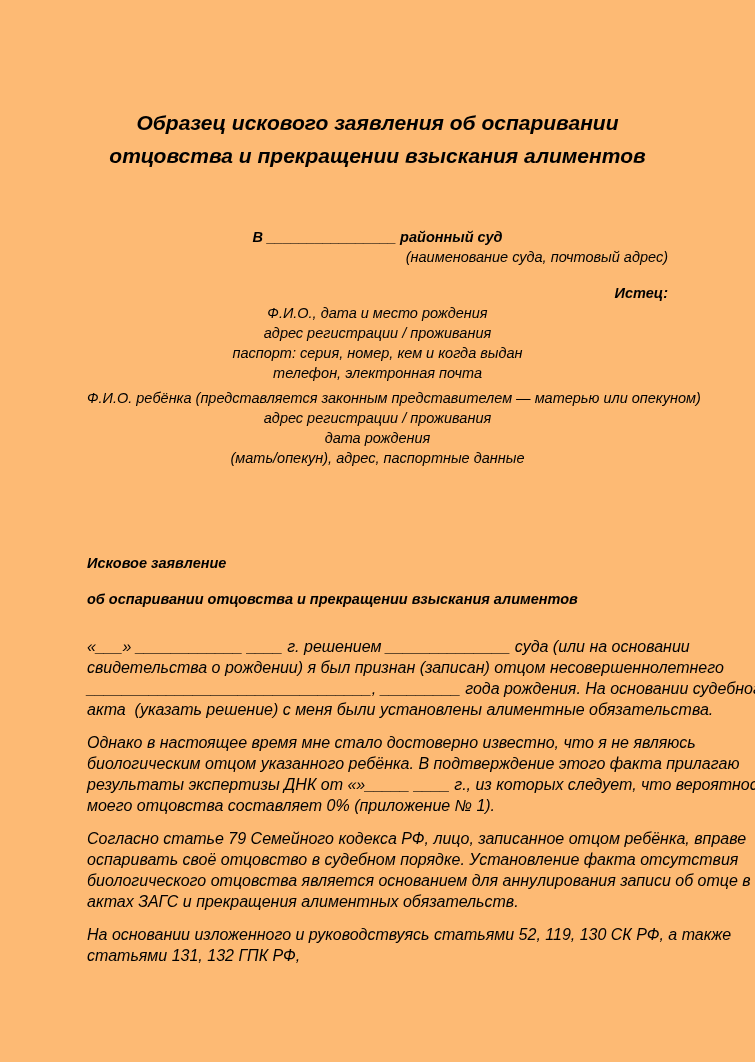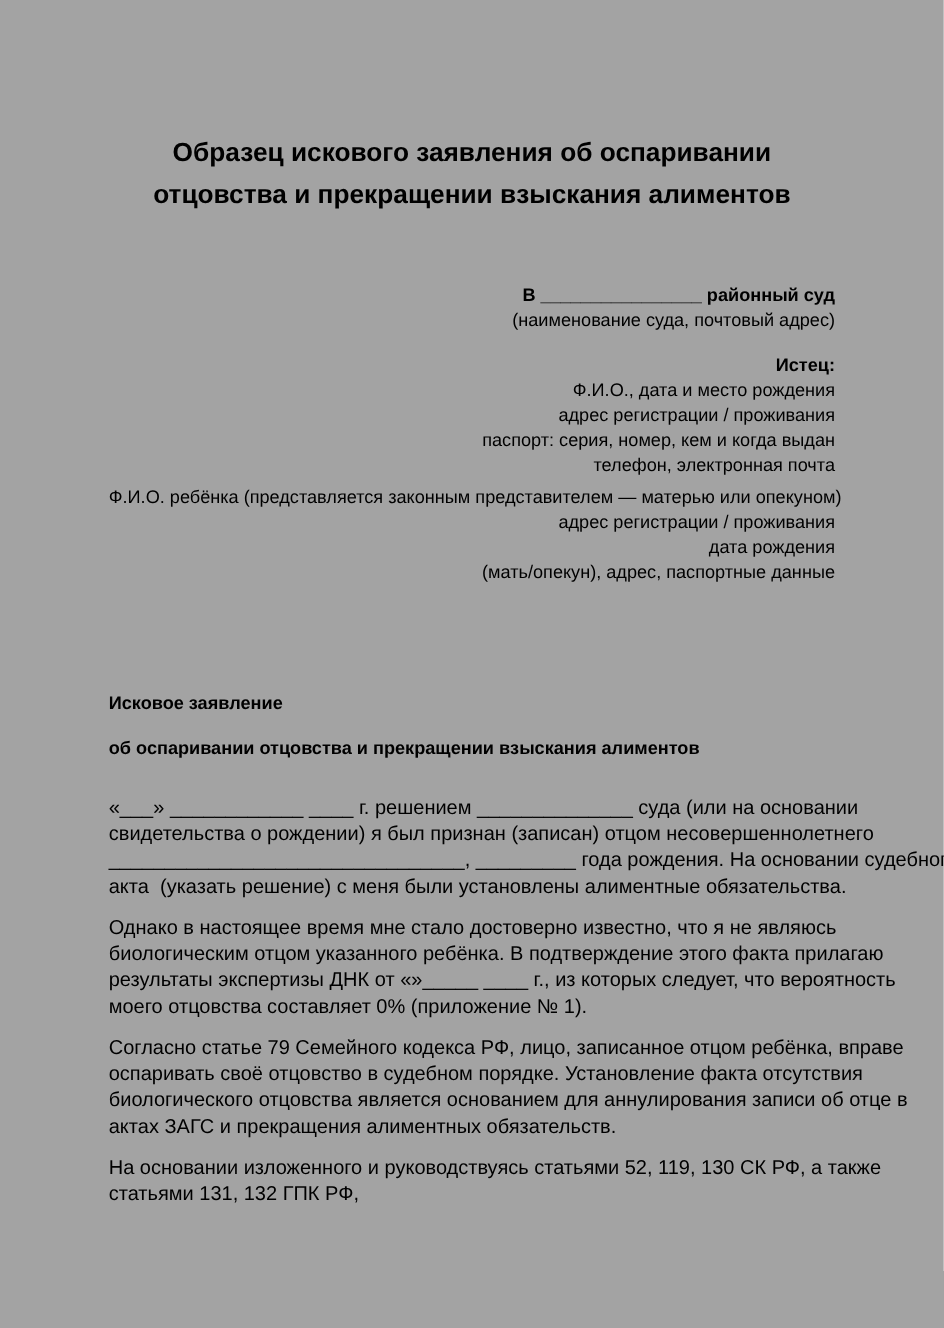--- a/index.html
+++ b/index.html
@@ -12,38 +12,39 @@
     height: 1062px;
     overflow: hidden;
     font-family: "Liberation Sans", "DejaVu Sans", sans-serif;
     color: #000000;
   }
   .page {
     box-sizing: border-box;
     width: 755px;
     height: 1062px;
     padding: 0 87px;
-    background: #a3a3a3;
+    background: #fdba74;
+    font-style: italic;
   }
   .doc-title {
     margin: 0;
     padding-top: 106px;
     font-size: 21px;
     font-weight: bold;
     line-height: 33px;
     text-align: center;
     white-space: pre;
   }
   .hdr {
     text-align: right;
     font-size: 14.5px;
     line-height: 20px;
   }
   .hdr .bold { font-weight: bold; }
-  .pre { white-space: pre; }
+  .pre { white-space: pre; text-align: center; }
   .court-block    { margin-top: 55px; }
   .plaintiff-block{ margin-top: 16px; }
   .defendant-block{ margin-top: 5px;  }
   .fee-line       { margin-top: 10px; }
   .claim-heading {
     margin: 84px 0 0 0;
     font-size: 14.5px;
     font-weight: bold;
     line-height: 22px;
     text-align: left;

